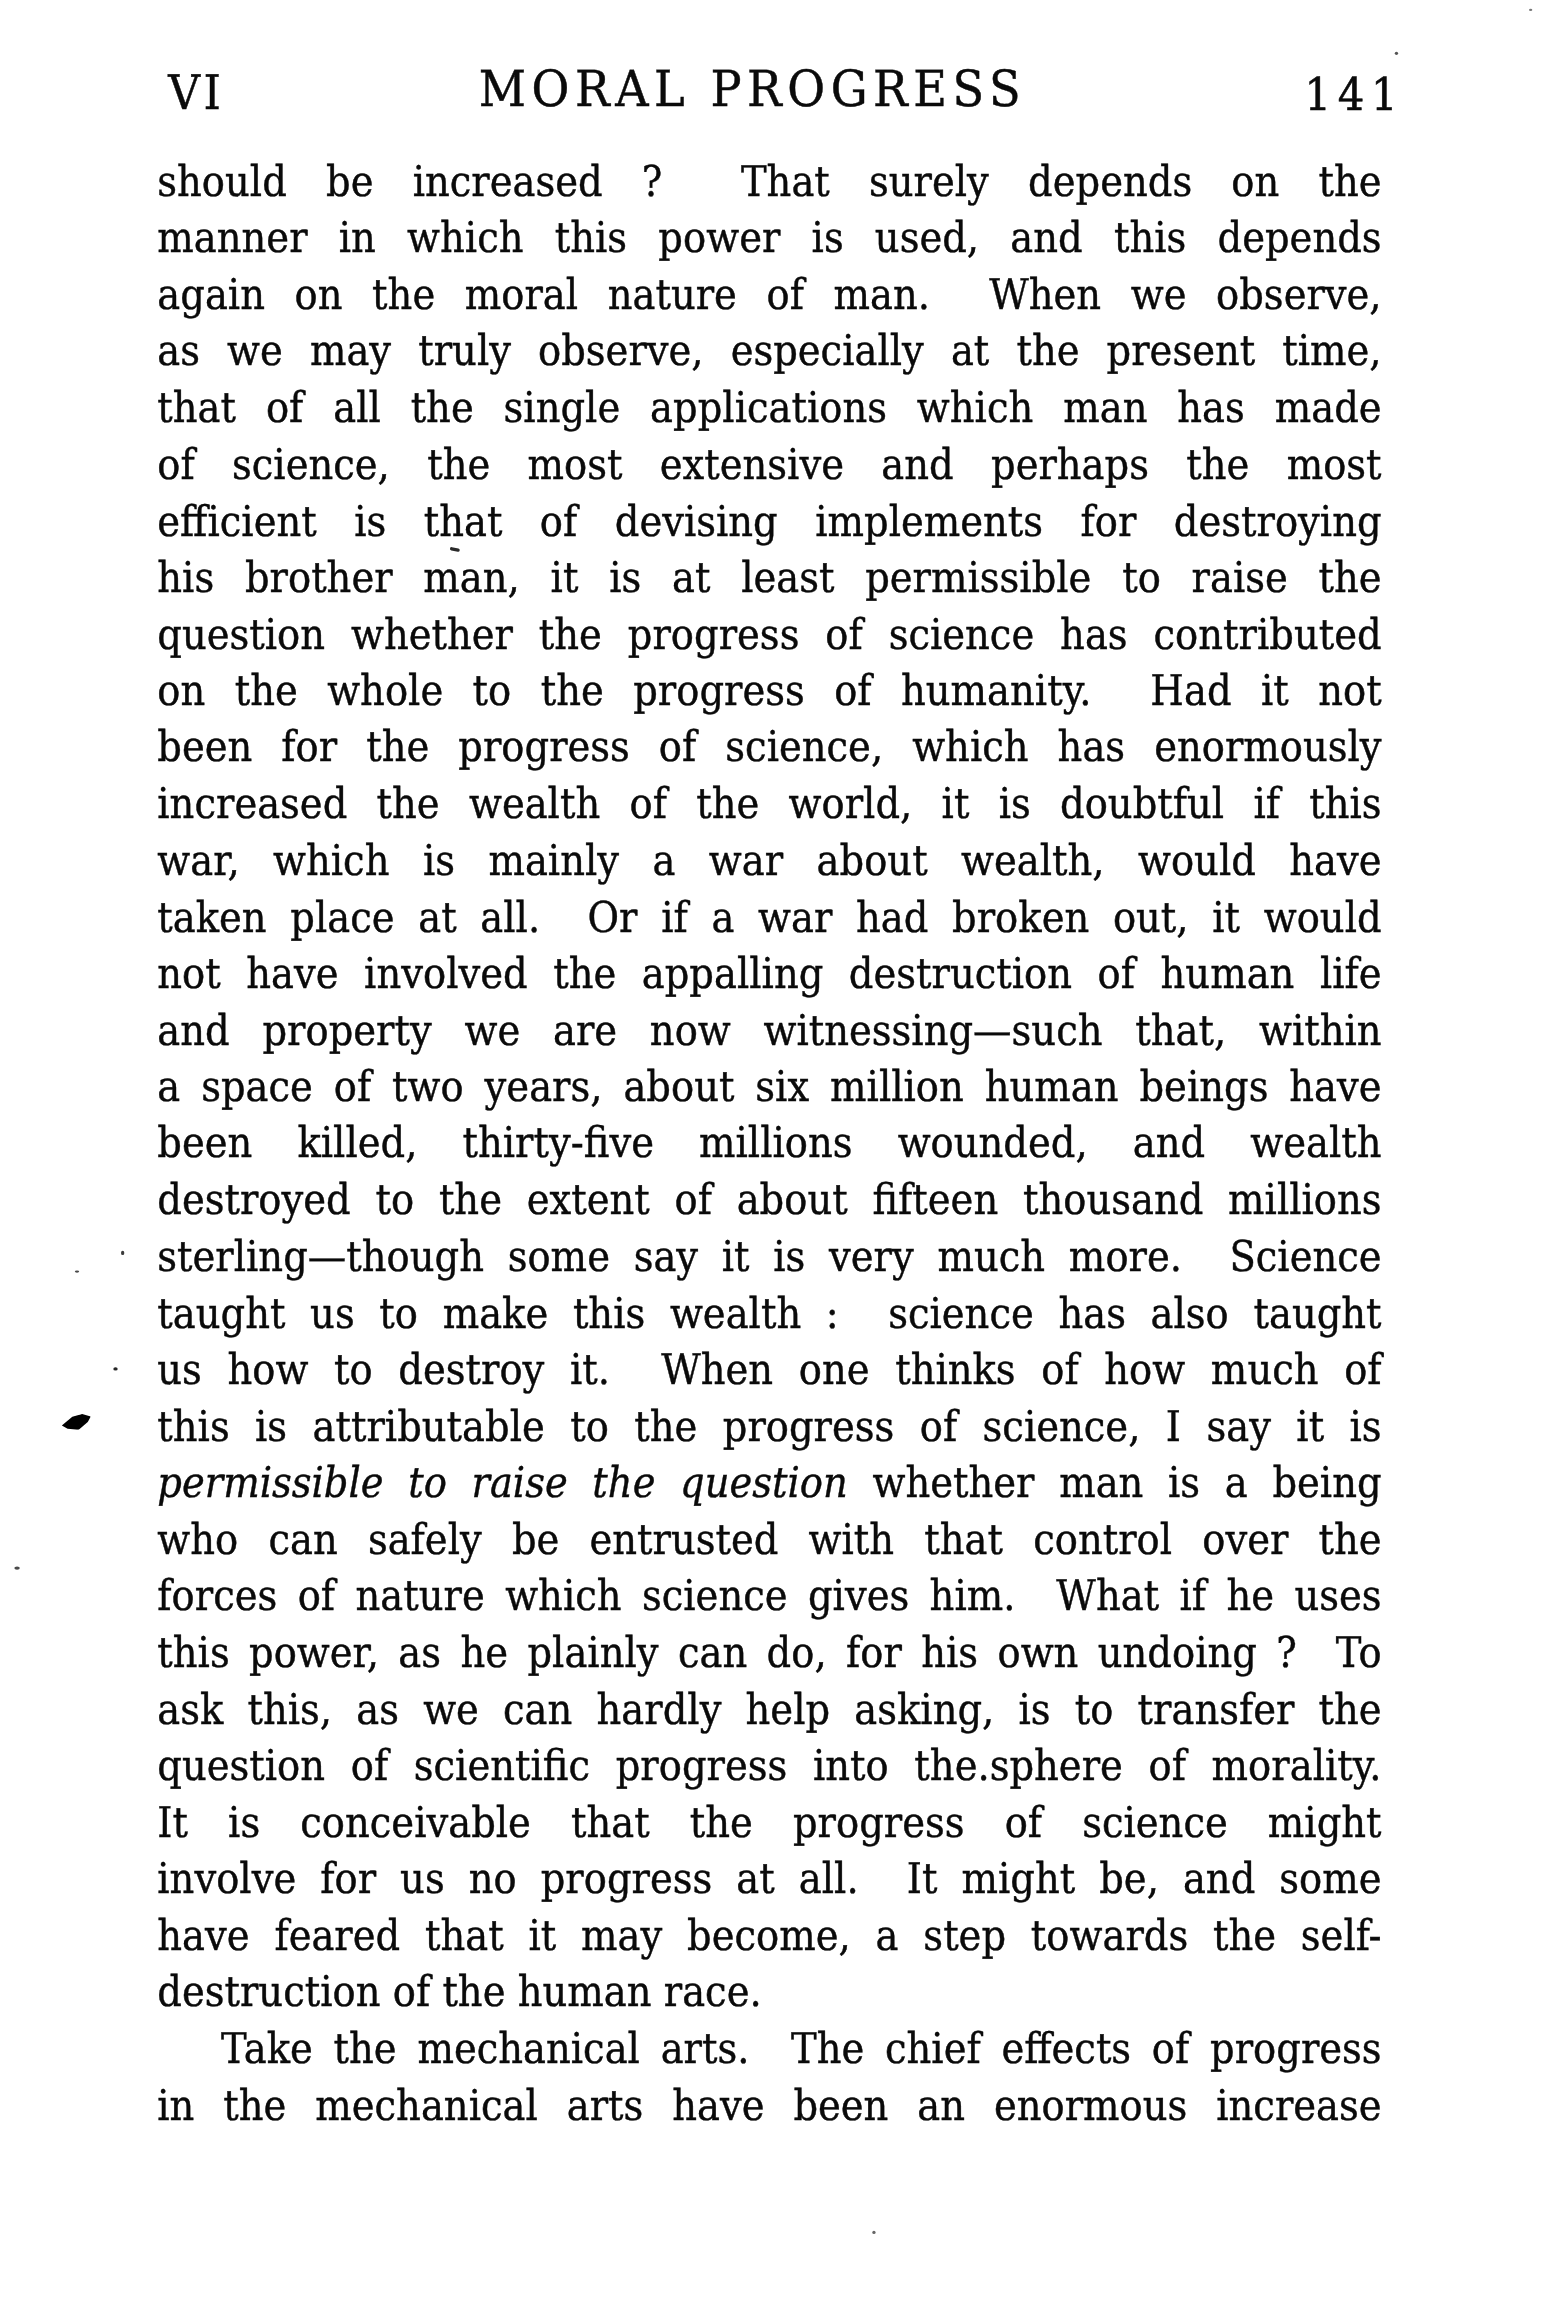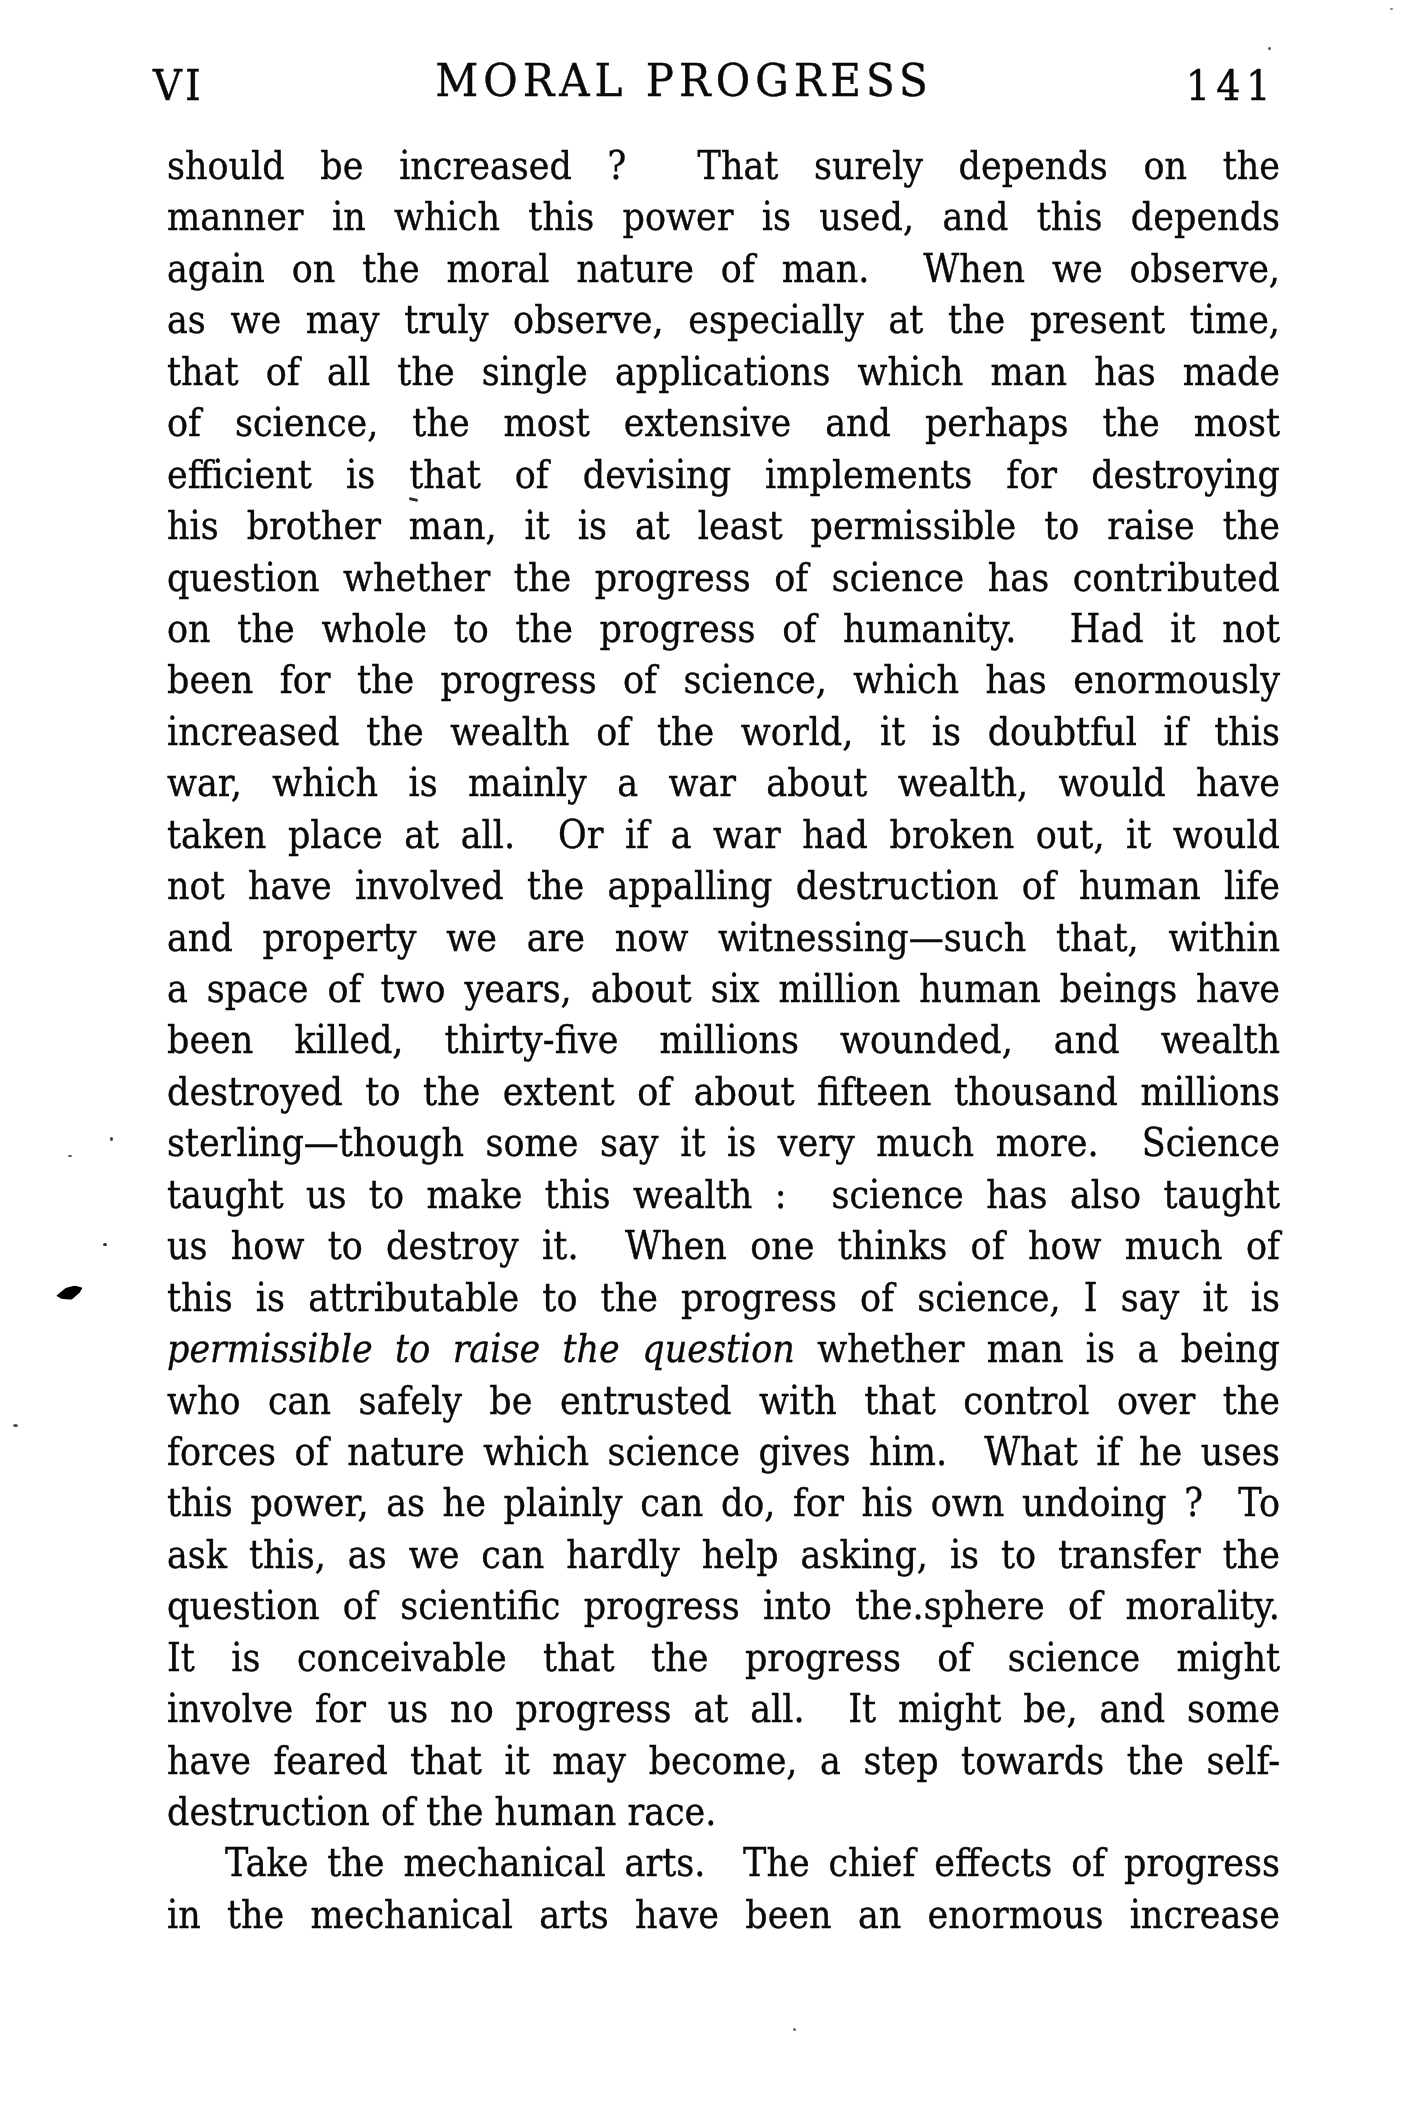--- a/index.html
+++ b/index.html
@@ -28,21 +28,21 @@
   }
   .hdr-page {
     position: absolute; left: 1186px; top: 62px;
     font-size: 38px; letter-spacing: 6px;
     transform: scaleY(1.08); transform-origin: top left;
     -webkit-text-stroke: 0.5px #0a0a0a;
   }
 
   
   .body-text {
-    position: absolute; left: 143px; top: 141px; width: 1113px; margin-left: 24px;
+    position: absolute; left: 143px; top: 141px; width: 1113px;
   }
   .line {
     font-size: 35px;
     height: 51.45px; line-height: 51.45px;
     text-align: justify;
     text-align-last: justify;
     -webkit-text-stroke: 0.35px #0a0a0a;
     transform: scaleY(1.1); transform-origin: center left;
   }
   .line.para-end { text-align-last: left; }

